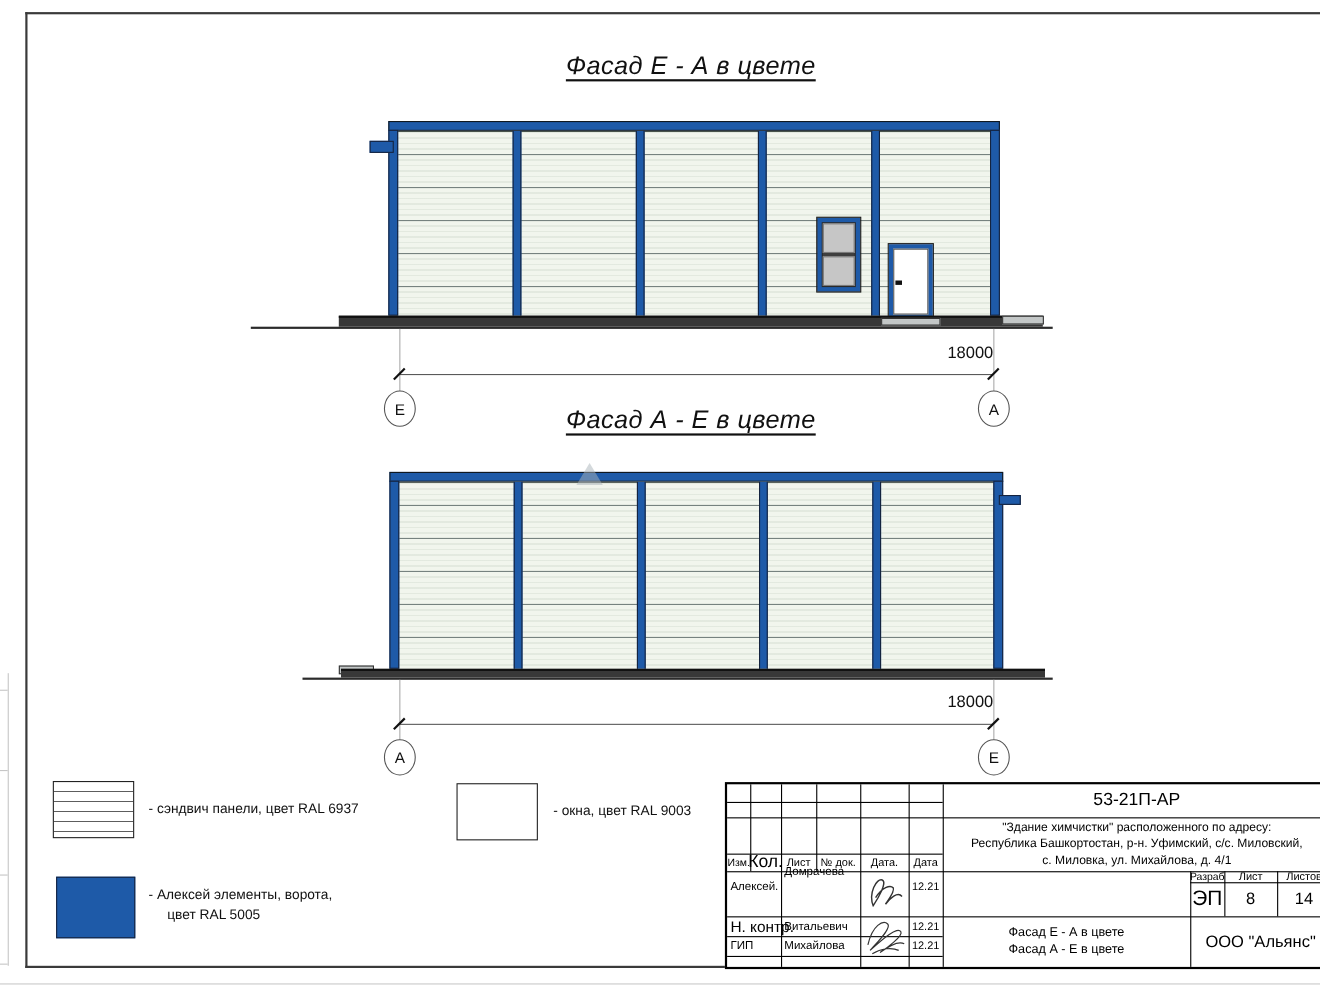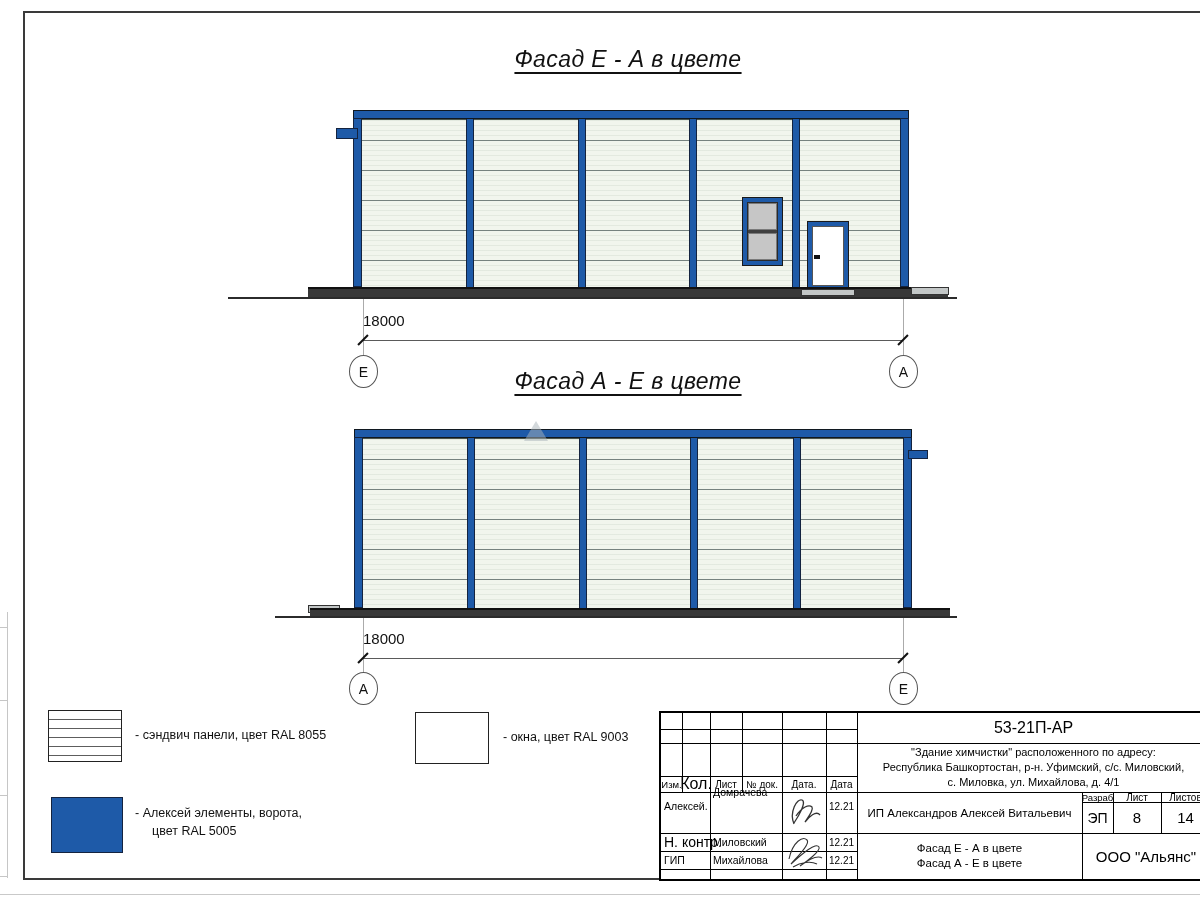--- a/index.html
+++ b/index.html
@@ -45,21 +45,21 @@
   .door{border:4px solid var(--blue);outline:1px solid #1a1a1a;background:#fff}
   .leaf{position:absolute;left:0;top:0;right:0;bottom:0;border:1px solid #555}
   .handle{position:absolute;left:2px;top:29px;width:6px;height:4px;background:#111}
   .ground{background:#383838;border-top:2px solid #111}
   .baseline{background:#2b2b2b}
   .step{background:#c3c7c7;border:1px solid #333}
   
   .wit{position:absolute;width:1px;background:#ababab}
   .dimline{position:absolute;left:363px;width:540px;height:1px;background:#5a5a5a}
   .tick{position:absolute;width:14px;height:2px;background:#111;transform:rotate(-45deg)}
-  .dimlabel{position:absolute;left:363px;width:540px;text-align:left;font-size:15px;color:#111}
+  .dimlabel{position:absolute;left:363px;width:540px;text-align:right;font-size:15px;color:#111}
   .axis{
     position:absolute;width:27px;height:31px;border:1.3px solid #555;border-radius:50%;
     display:flex;align-items:center;justify-content:center;font-size:14px;background:#fff;color:#111;
   }
   
   .sw{border:1px solid #222;background:#fff}
   .sw-lines{background:repeating-linear-gradient(180deg, transparent 0 8px, #5d5d5d 8px 9px),#fff}
   .sw-blue{background:var(--blue);border:1px solid var(--edge)}
   .leglabel{position:absolute;font-size:12.5px;white-space:nowrap;color:#111}
   
@@ -156,21 +156,21 @@
 <div class="wit" style="left:363px;top:618px;height:55px"></div>
 <div class="wit" style="left:903px;top:618px;height:55px"></div>
 <div class="dimline" style="top:658px"></div>
 <div class="tick" style="left:356px;top:657px"></div>
 <div class="tick" style="left:896px;top:657px"></div>
 <div class="dimlabel" style="top:630px">18000</div>
 <div class="axis" style="left:349px;top:672px">А</div>
 <div class="axis" style="left:889px;top:672px">Е</div>
 
 <div class="abs sw sw-lines" style="left:48px;top:710px;width:74px;height:52px"></div>
-<div class="leglabel" style="left:135px;top:728px">- сэндвич панели, цвет RAL 8055</div>
+<div class="leglabel" style="left:135px;top:728px">- сэндвич панели, цвет RAL 6937</div>
 
 <div class="abs sw" style="left:415px;top:712px;width:74px;height:52px"></div>
 <div class="leglabel" style="left:503px;top:730px">- окна, цвет RAL 9003</div>
 
 <div class="abs sw-blue" style="left:51px;top:797px;width:72px;height:56px"></div>
 <div class="leglabel" style="left:135px;top:806px">- Алексей элементы, ворота,</div>
 <div class="leglabel" style="left:152px;top:824px">цвет RAL 5005</div>
 
 <div class="abs tb" style="left:659px;top:711px;width:553px;height:170px">
 
@@ -198,46 +198,45 @@
   <div class="tbc" style="left:49px;top:63px;width:32px;height:16px;font-size:10px">Лист</div>
   <div class="tbc" style="left:81px;top:63px;width:40px;height:16px;font-size:10px">№ док.</div>
   <div class="tbc" style="left:121px;top:63px;width:44px;height:16px;font-size:10px">Дата.</div>
   <div class="tbc" style="left:165px;top:63px;width:31px;height:16px;font-size:10px">Дата</div>
 
   <div class="tbc left" style="left:3px;top:85px;width:46px;height:16px;font-size:10.5px">Алексей.</div>
   <div class="tbc left" style="left:52px;top:71px;width:68px;height:16px;font-size:10.5px">Домрачева</div>
   <div class="tbc" style="left:165px;top:85px;width:31px;height:16px;font-size:10px">12.21</div>
 
   <div class="tbc left" style="left:3px;top:121px;width:46px;height:16px;font-size:14px">Н. контр.</div>
-  <div class="tbc left" style="left:52px;top:121px;width:68px;height:16px;font-size:10.5px">Миловский</div>
+  <div class="tbc left" style="left:52px;top:121px;width:68px;height:16px;font-size:10.5px">Витальевич</div>
   <div class="tbc" style="left:165px;top:121px;width:31px;height:16px;font-size:10px">12.21</div>
 
   <div class="tbc left" style="left:3px;top:139px;width:46px;height:16px;font-size:10.5px">ГИП</div>
   <div class="tbc left" style="left:52px;top:139px;width:68px;height:16px;font-size:10.5px">Михайлова</div>
   <div class="tbc" style="left:165px;top:139px;width:31px;height:16px;font-size:10px">12.21</div>
 
   <svg style="position:absolute;left:124px;top:81px" width="40" height="38" viewBox="0 0 40 38">
     <path d="M9 30 C4 18 12 4 17 6 C22 8 13 23 9 29 M11 22 C17 13 24 10 27 13 C29 16 22 25 20 28 C24 23 31 16 35 21" fill="none" stroke="#333" stroke-width="1.3"></path>
   </svg>
   <svg style="position:absolute;left:122px;top:118px" width="44" height="44" viewBox="0 0 44 44">
     <path d="M6 28 C10 10 20 5 24 9 C28 13 12 28 8 33 C20 22 33 11 36 16 C38 20 23 31 17 35 C25 29 34 24 39 27 M10 36 C18 31 28 30 34 33" fill="none" stroke="#333" stroke-width="1.1"></path>
   </svg>
 
   <div class="tbc" style="left:196px;top:0;width:353px;height:30px;font-size:16px">53-21П-АР</div>
   <div class="abs" style="left:196px;top:32px;width:353px;height:47px;text-align:center;font-size:11px;line-height:15px">
     <div>"Здание химчистки" расположенного по адресу:</div>
     <div>Республика Башкортостан, р-н. Уфимский, с/с. Миловский,</div>
     <div>с. Миловка, ул. Михайлова, д. 4/1</div>
   </div>
-  <div class="tbc" style="left:196px;top:79px;width:225px;height:41px;font-size:11.5px">ИП Александров Алексей Витальевич</div>
 
   <div class="tbc" style="left:421px;top:79px;width:31px;height:10px;font-size:9.5px">Разраб</div>
   <div class="tbc" style="left:452px;top:79px;width:48px;height:10px;font-size:10px">Лист</div>
   <div class="tbc" style="left:500px;top:79px;width:49px;height:10px;font-size:10px">Листов</div>
-  <div class="tbc" style="left:421px;top:89px;width:31px;height:31px;font-size:14px">ЭП</div>
+  <div class="tbc" style="left:421px;top:89px;width:31px;height:31px;font-size:19px">ЭП</div>
   <div class="tbc" style="left:452px;top:89px;width:48px;height:31px;font-size:15px">8</div>
   <div class="tbc" style="left:500px;top:89px;width:49px;height:31px;font-size:15px">14</div>
 
   <div class="abs" style="left:196px;top:120px;width:225px;height:46px;display:flex;flex-direction:column;align-items:center;justify-content:center;font-size:11.5px;line-height:15px">
     <div>Фасад Е - А в цвете</div>
     <div>Фасад А - Е в цвете</div>
   </div>
   <div class="tbc" style="left:421px;top:120px;width:128px;height:46px;font-size:15px">ООО "Альянс"</div>
 </div>
 

